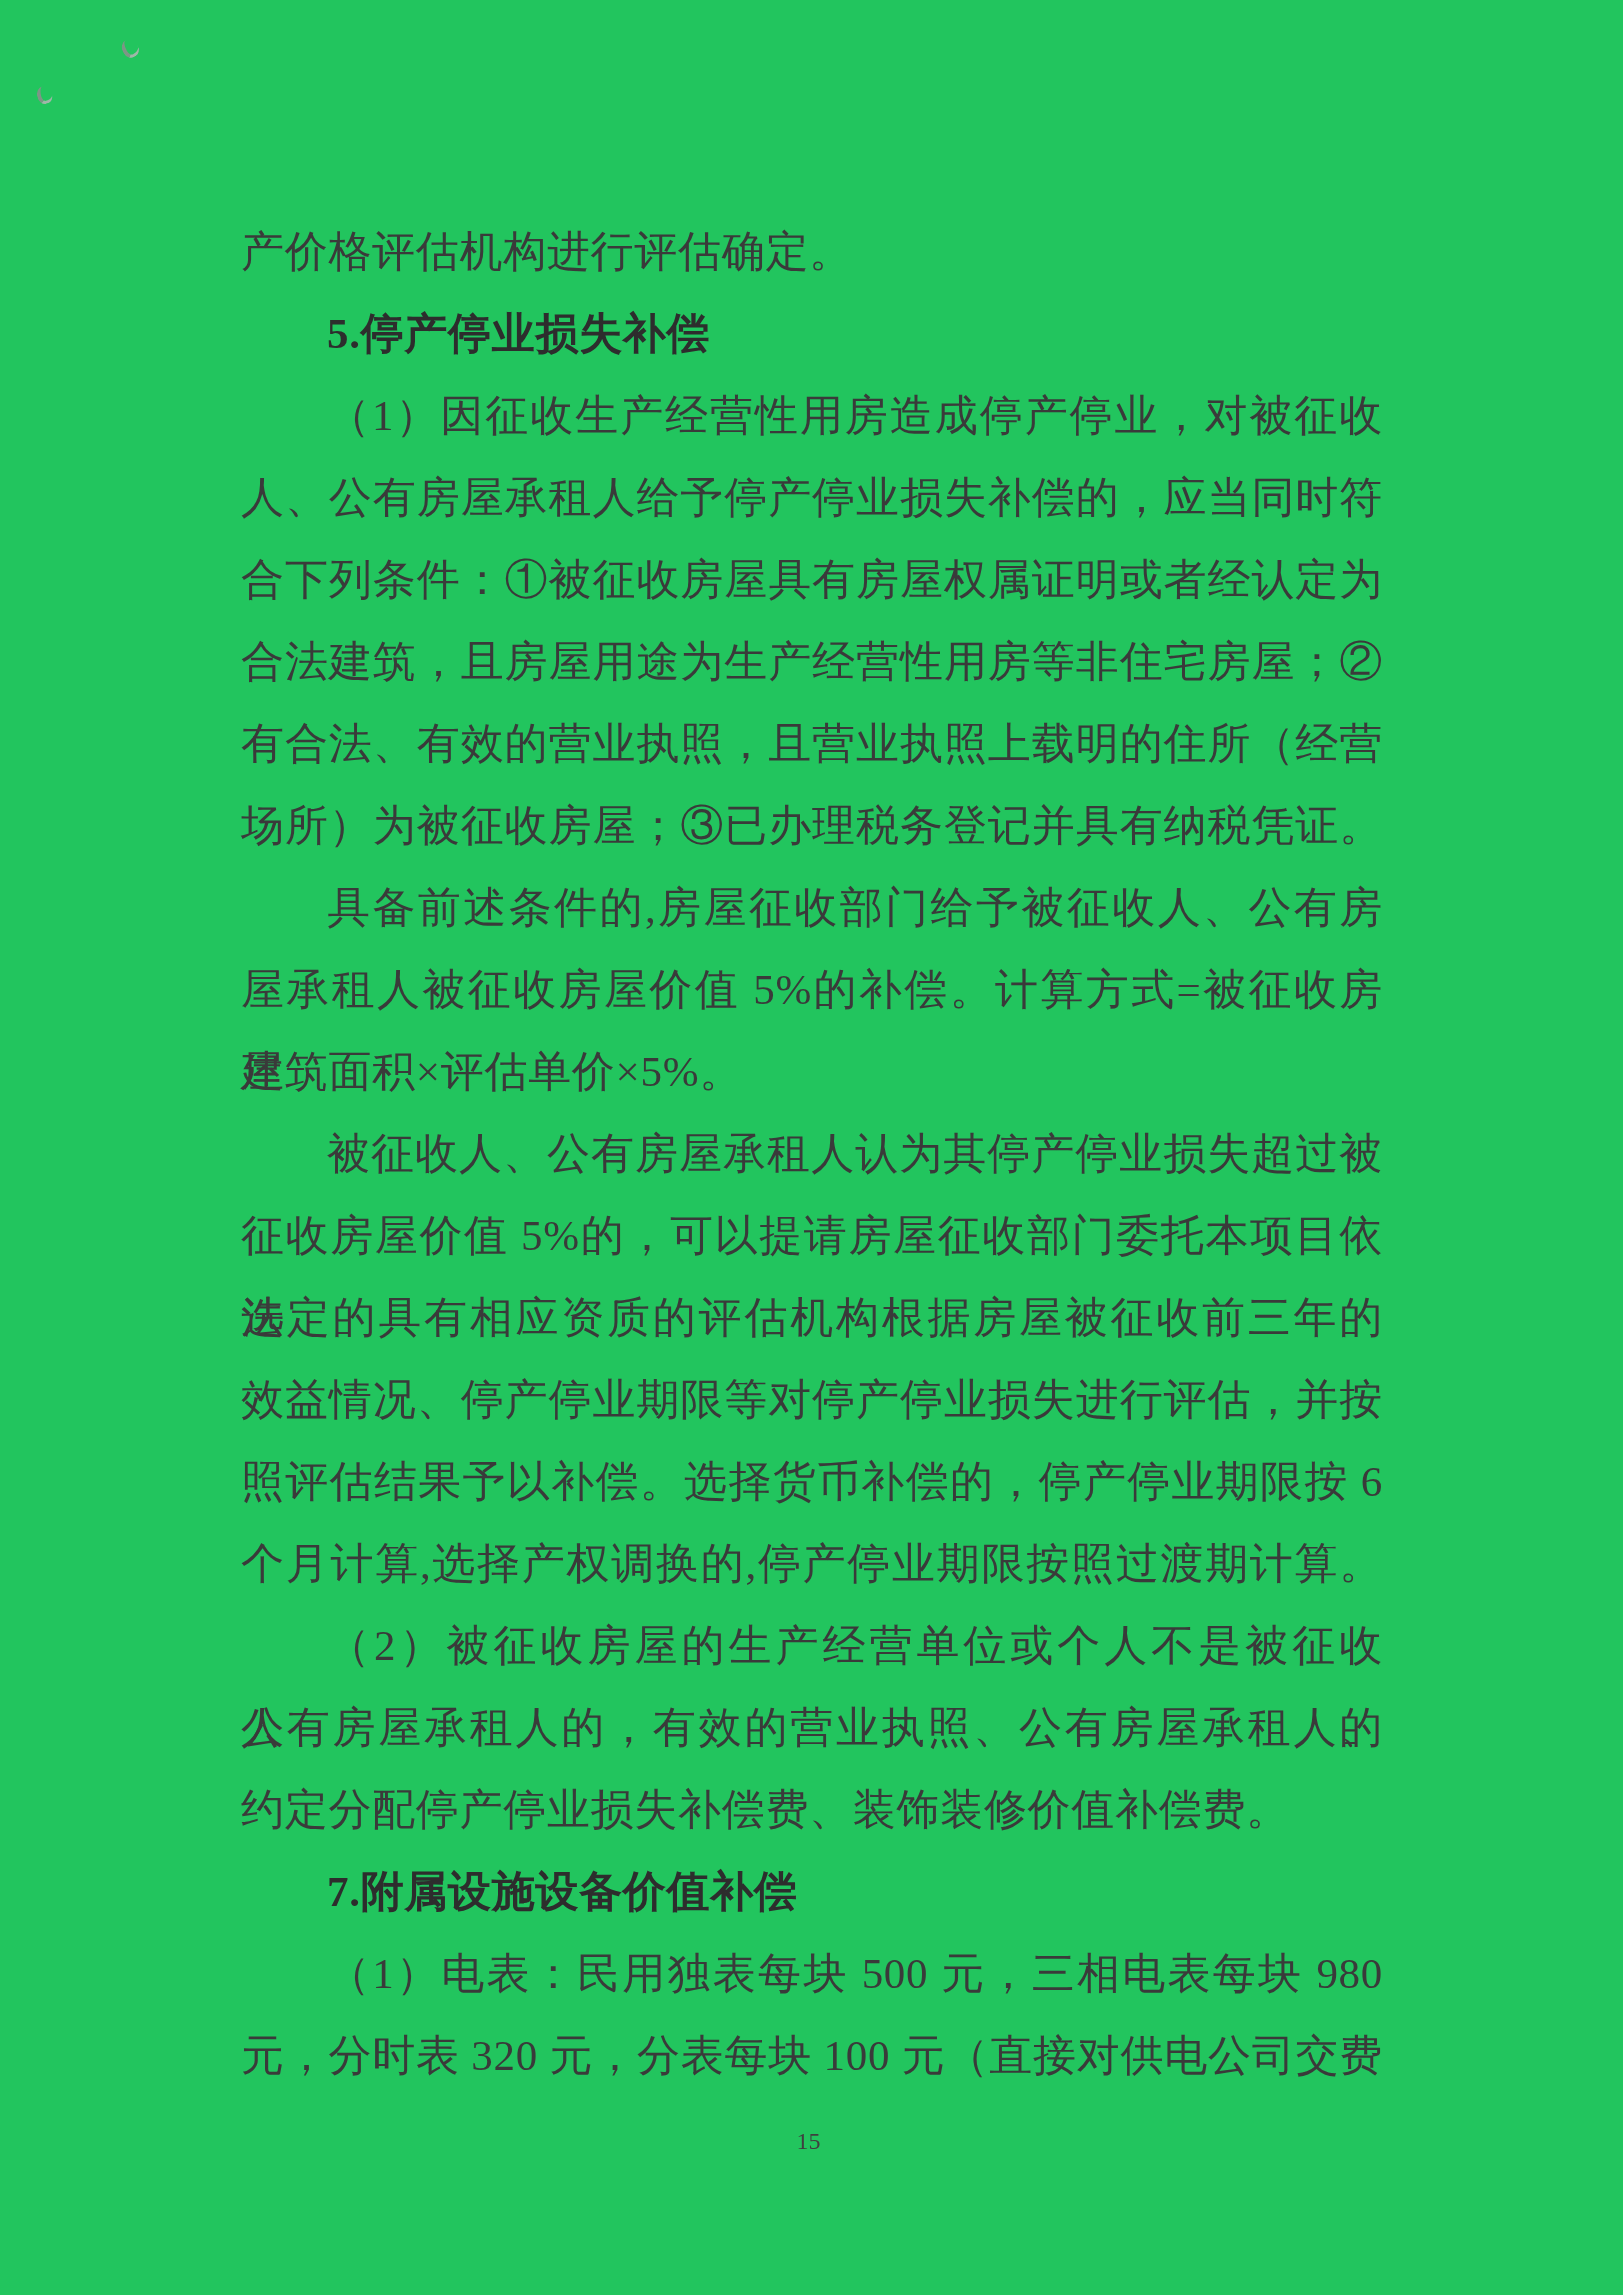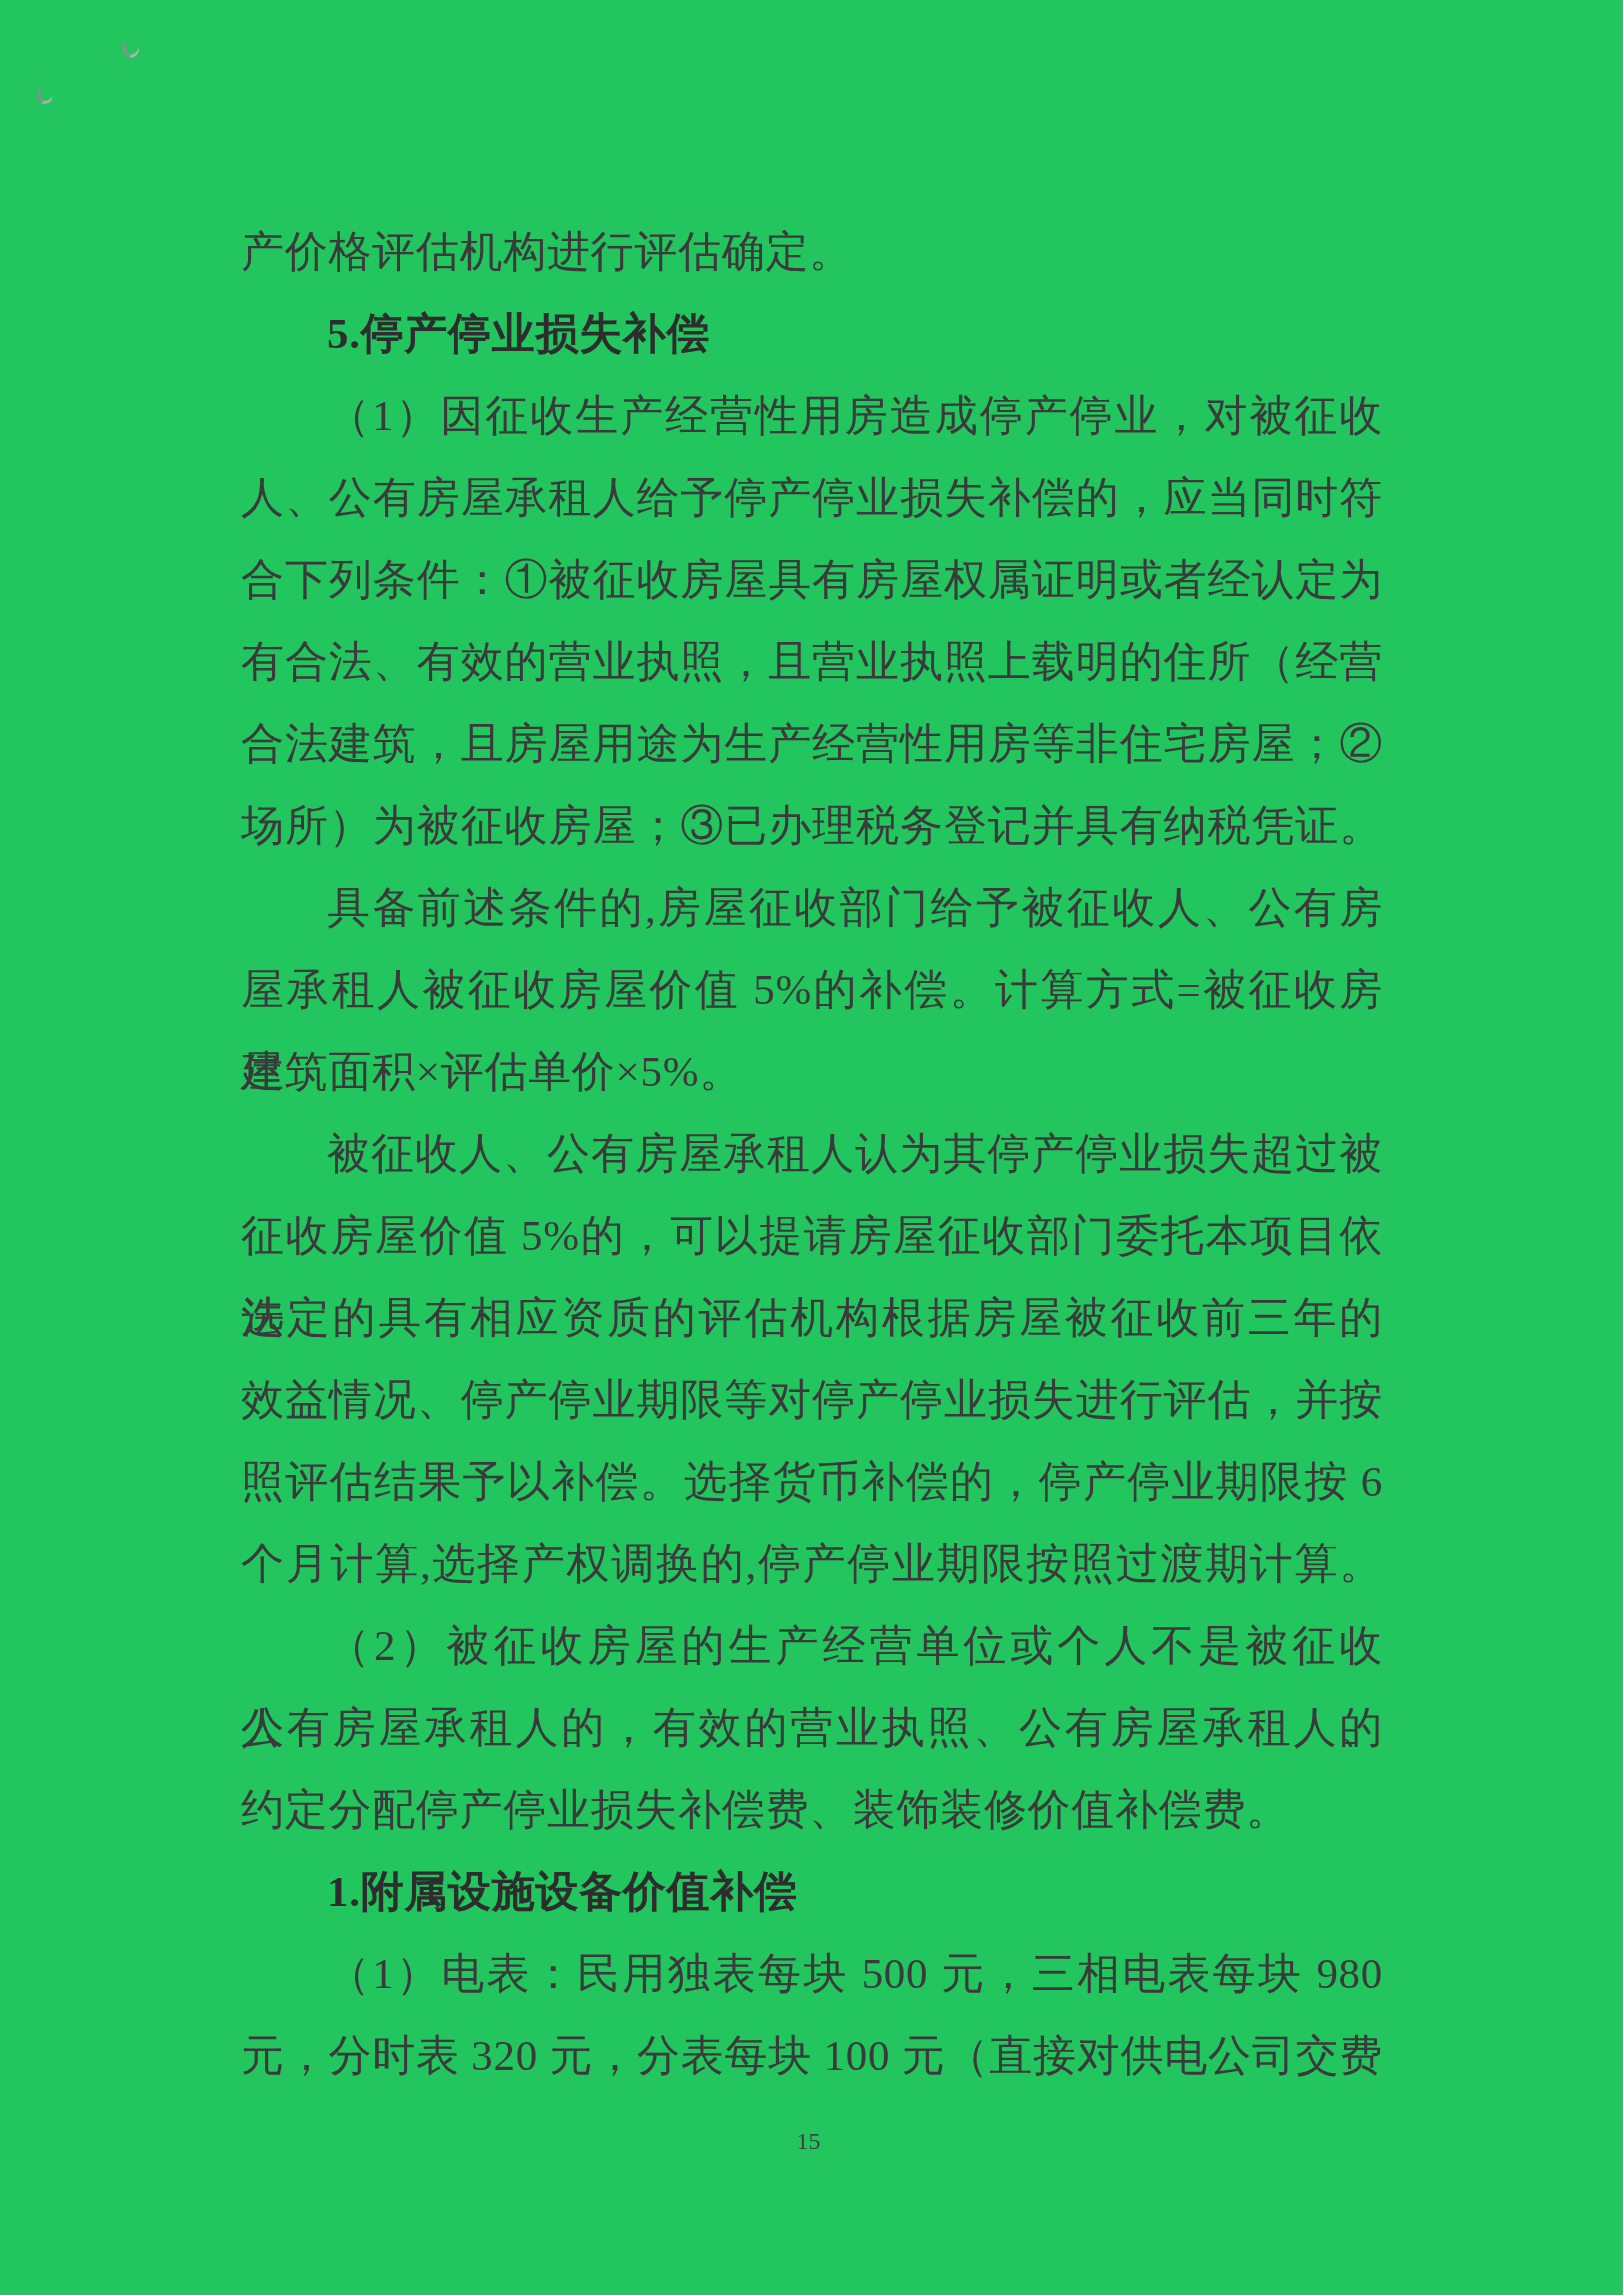--- a/index.html
+++ b/index.html
@@ -83,36 +83,36 @@
 
   <span class="speck one"></span>
   <span class="speck two"></span>
 
   <div class="textblock">
     <div class="line short">产价格评估机构进行评估确定。</div>
     <div class="line heading indent">5.停产停业损失补偿</div>
     <div class="line indent">（1）因征收生产经营性用房造成停产停业，对被征收</div>
     <div class="line">人、公有房屋承租人给予停产停业损失补偿的，应当同时符</div>
     <div class="line">合下列条件：①被征收房屋具有房屋权属证明或者经认定为</div>
+    <div class="line">合法建筑，且房屋用途为生产经营性用房等非住宅房屋；②</div>
     <div class="line">有合法、有效的营业执照，且营业执照上载明的住所（经营</div>
-    <div class="line">合法建筑，且房屋用途为生产经营性用房等非住宅房屋；②</div>
     <div class="line">场所）为被征收房屋；③已办理税务登记并具有纳税凭证。</div>
     <div class="line indent">具备前述条件的,房屋征收部门给予被征收人、公有房</div>
     <div class="line">屋承租人被征收房屋价值 5%的补偿。计算方式=被征收房屋</div>
     <div class="line short">建筑面积×评估单价×5%。</div>
     <div class="line indent">被征收人、公有房屋承租人认为其停产停业损失超过被</div>
     <div class="line">征收房屋价值 5%的，可以提请房屋征收部门委托本项目依法</div>
     <div class="line">选定的具有相应资质的评估机构根据房屋被征收前三年的</div>
     <div class="line">效益情况、停产停业期限等对停产停业损失进行评估，并按</div>
     <div class="line">照评估结果予以补偿。选择货币补偿的，停产停业期限按 6</div>
     <div class="line">个月计算,选择产权调换的,停产停业期限按照过渡期计算。</div>
     <div class="line indent">（2）被征收房屋的生产经营单位或个人不是被征收人、</div>
     <div class="line">公有房屋承租人的，有效的营业执照、公有房屋承租人的</div>
     <div class="line short">约定分配停产停业损失补偿费、装饰装修价值补偿费。</div>
-    <div class="line heading indent">1.附属设施设备价值补偿</div>
+    <div class="line heading indent">7.附属设施设备价值补偿</div>
     <div class="line indent">（1）电表：民用独表每块 500 元，三相电表每块 980</div>
     <div class="line">元，分时表 320 元，分表每块 100 元（直接对供电公司交费</div>
   </div>
 
   <div class="page-number">15</div>
 
 </div>
 
 
 </body></html>

